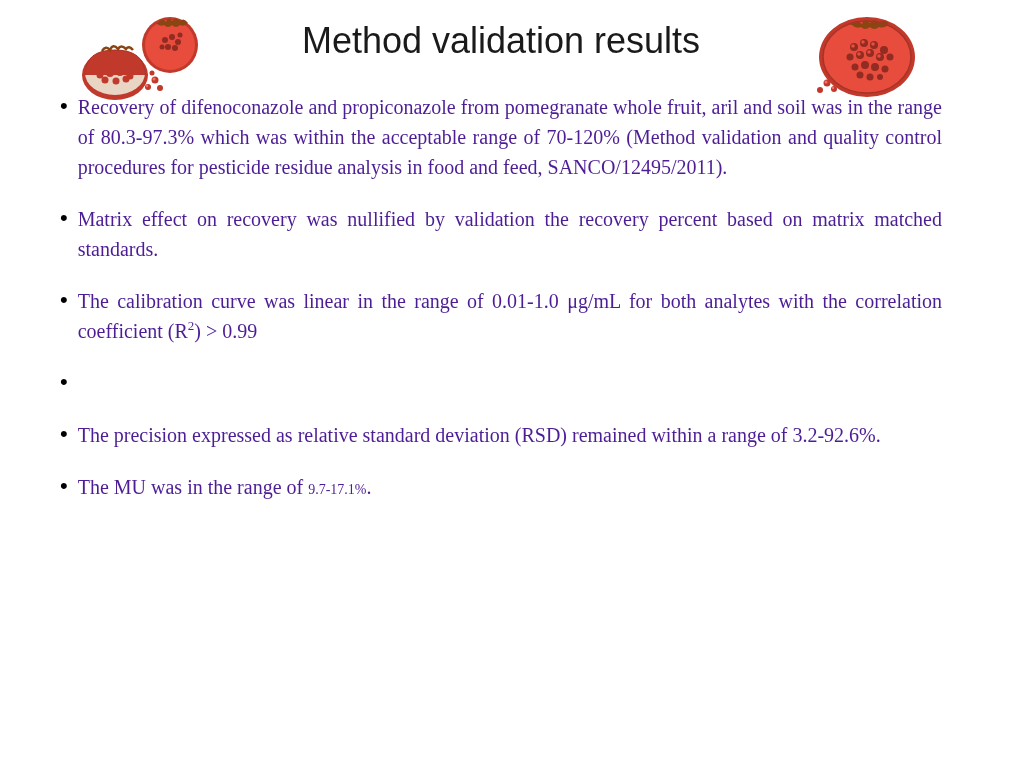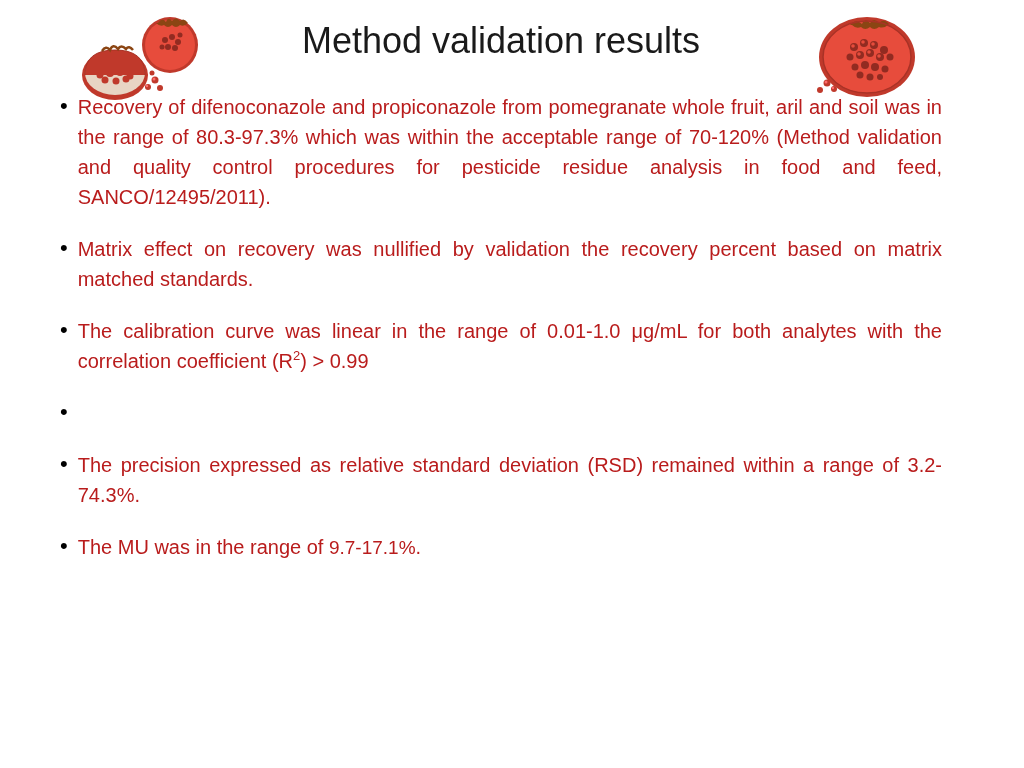--- a/index.html
+++ b/index.html
@@ -69,22 +69,23 @@
       font-size: 22px;
       margin-right: 10px;
       margin-top: -3px;
       flex-shrink: 0;
       line-height: 1.5;
     }
 
     .bullet-text {
       font-size: 20px;
       line-height: 1.5;
-      color: #b91c1c;
+      color: #4c1d95;
       text-align: justify;
+      font-family: Liberation Serif, serif;
     }
 
     .bullet-text sup {
       font-size: 13px;
     }
 
     
     .pom-svg {
       width: 100%;
       height: 100%;
@@ -205,21 +206,21 @@
         </div>
         <div class="bullet-item">
           <span class="bullet">•</span>
           <span class="bullet-text">The calibration curve was linear in the range of 0.01-1.0 μg/mL for both analytes with the correlation coefficient (R<sup>2</sup>) &gt; 0.99</span>
         </div>
         <div class="bullet-item">
           <span class="bullet">•</span>
         </div>
         <div class="bullet-item">
           <span class="bullet">•</span>
-          <span class="bullet-text">The precision expressed as relative standard deviation (RSD) remained within a range of 3.2-74.3%.</span>
-        </div>
-        <div class="bullet-item">
-          <span class="bullet">•</span>
-          <span class="bullet-text">The MU was in the range of <span style="font-size:19px;">9.7-17.1%</span>.</span>
+          <span class="bullet-text">The precision expressed as relative standard deviation (RSD) remained within a range of 3.2-92.6%.</span>
+        </div>
+        <div class="bullet-item">
+          <span class="bullet">•</span>
+          <span class="bullet-text">The MU was in the range of <span style="font-size:14px;">9.7-17.1%</span>.</span>
         </div>
       </div>
   </div>
 </div>
 
 </body></html>

